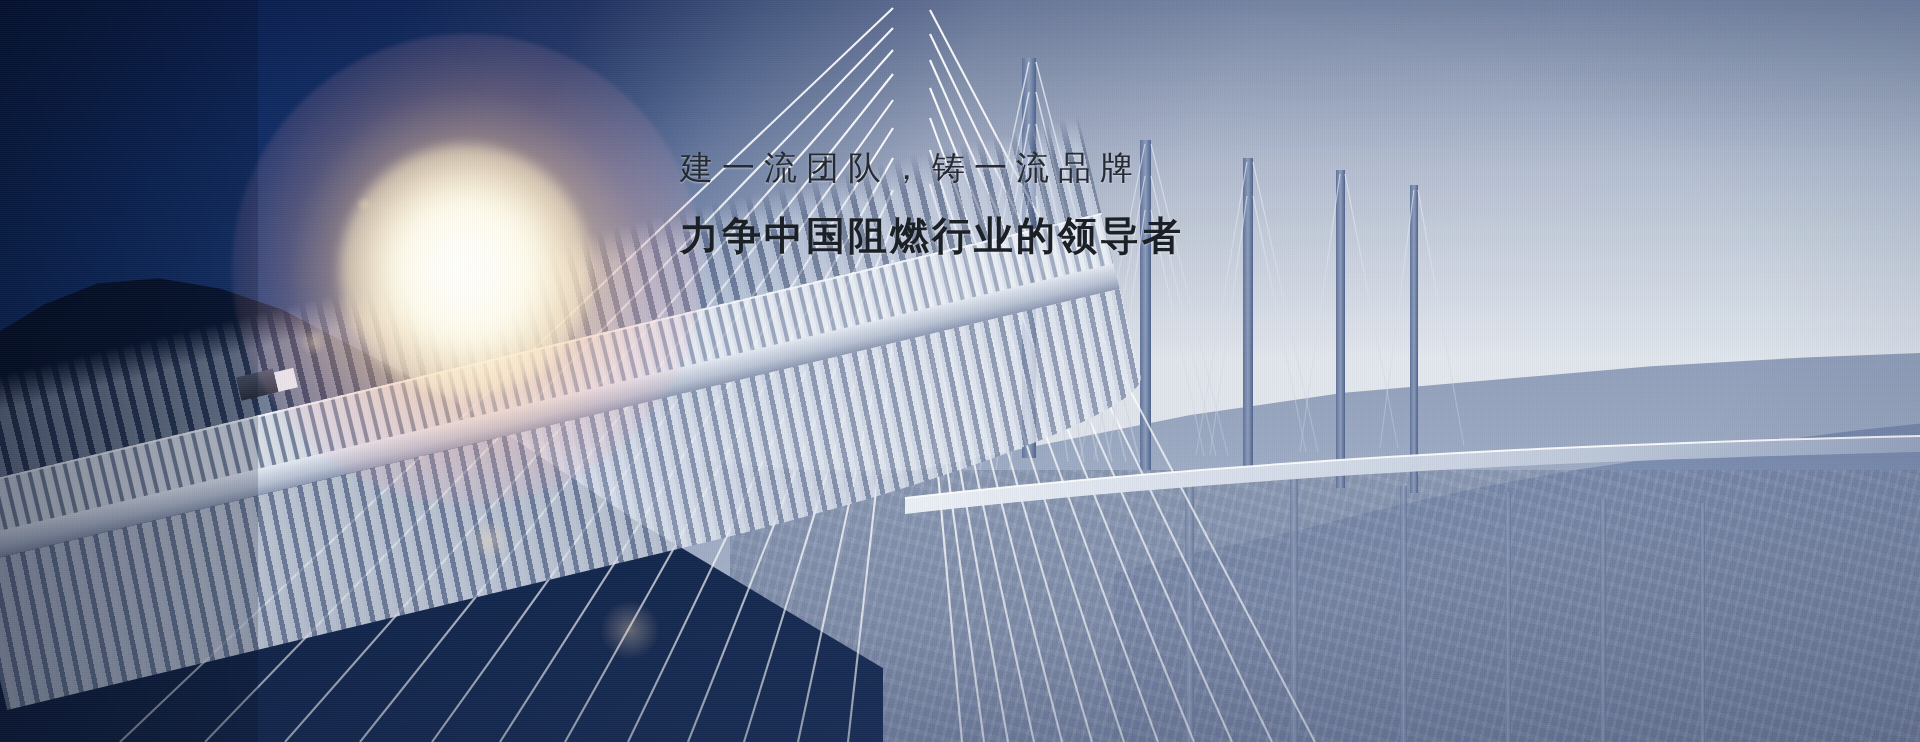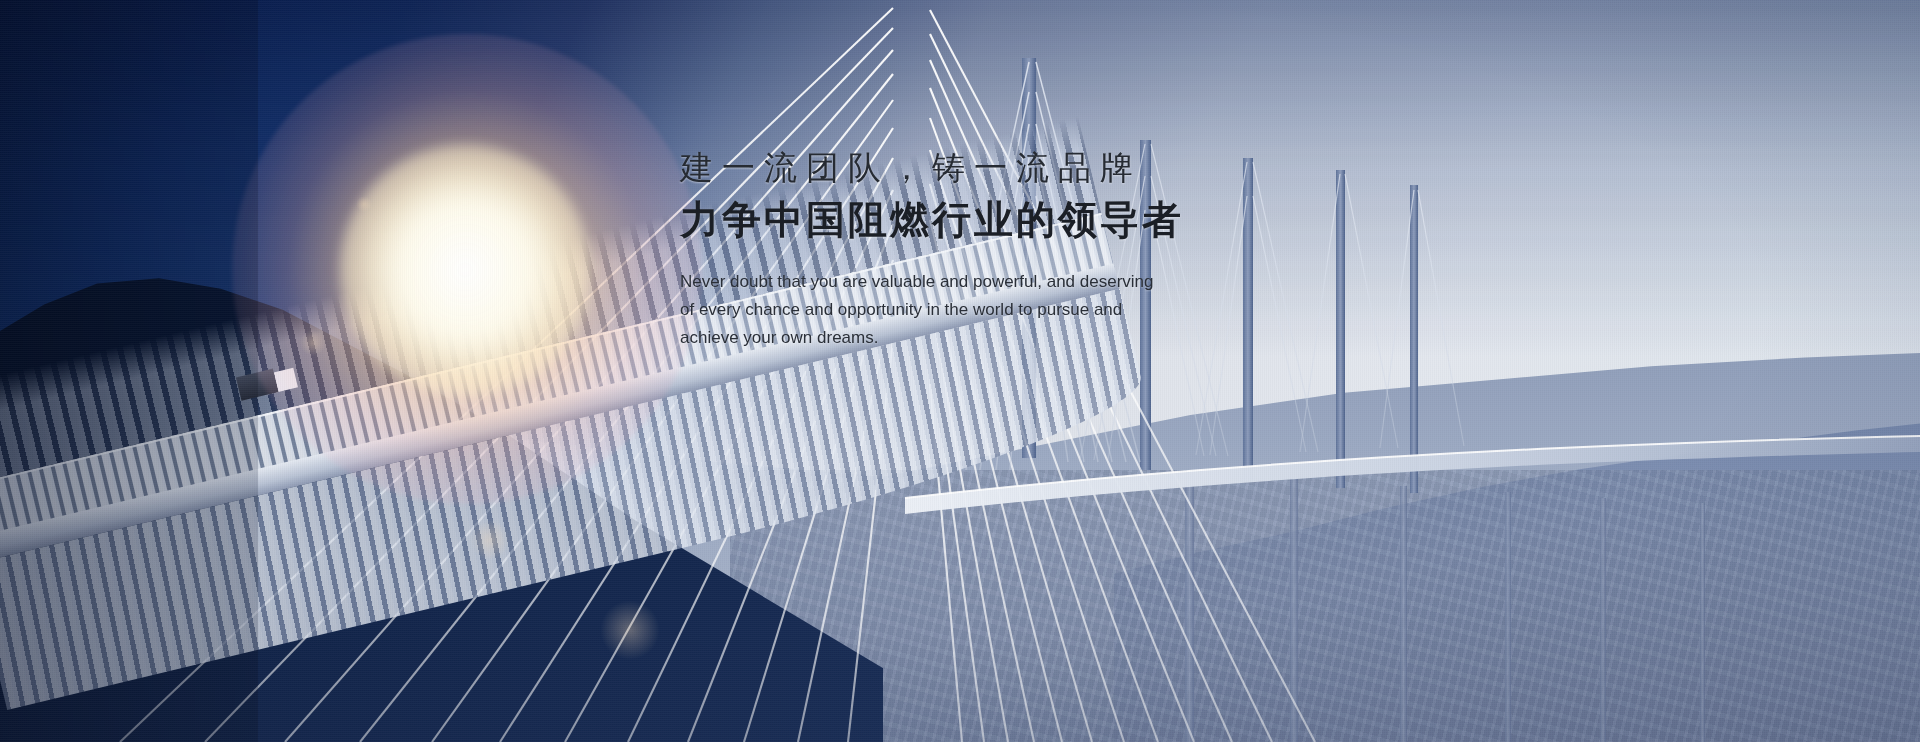--- a/index.html
+++ b/index.html
@@ -194,21 +194,21 @@
     font-family:"DejaVu Sans","Liberation Sans",sans-serif;
     font-size:33px;
     font-weight:400;
     letter-spacing:9px;
     color:#262b33;
     line-height:1.2;
     white-space:nowrap;
     text-shadow:0 1px 2px rgba(255,255,255,.45);
   }
   .headline-2{
-    margin-top:10px;
+    margin-top:26px;
     font-family:"DejaVu Sans","Liberation Sans",sans-serif;
     font-size:39px;
     font-weight:700;
     letter-spacing:3px;
     color:#1b1f26;
     line-height:1.15;
     white-space:nowrap;
     text-shadow:0 1px 2px rgba(255,255,255,.4);
   }
   .subcopy{
@@ -353,21 +353,16 @@
   <div class="left-panel"></div>
   <div class="vignette"></div>
   <div class="texture"></div>
 
   <div class="content">
 
 
     <div class="copy">
       <div class="headline-1">建一流团队，铸一流品牌</div>
       <div class="headline-2">力争中国阻燃行业的领导者</div>
-      <div class="subcopy">
-        <div>Never doubt that you are valuable and powerful, and deserving</div>
-        <div> of every chance and opportunity in the world to pursue and</div>
-        <div>achieve your own dreams.</div>
-      </div>
     </div>
 
   </div>
 </div>
 
 </body></html>

